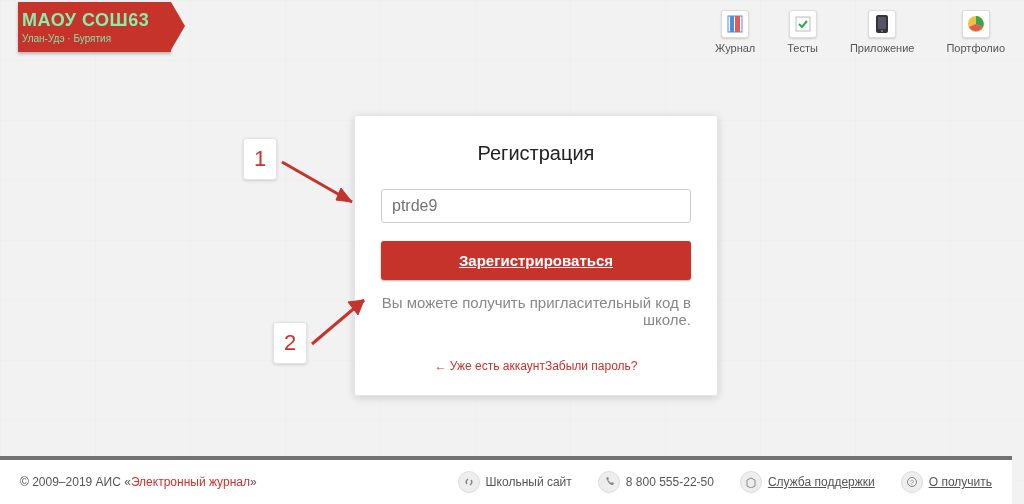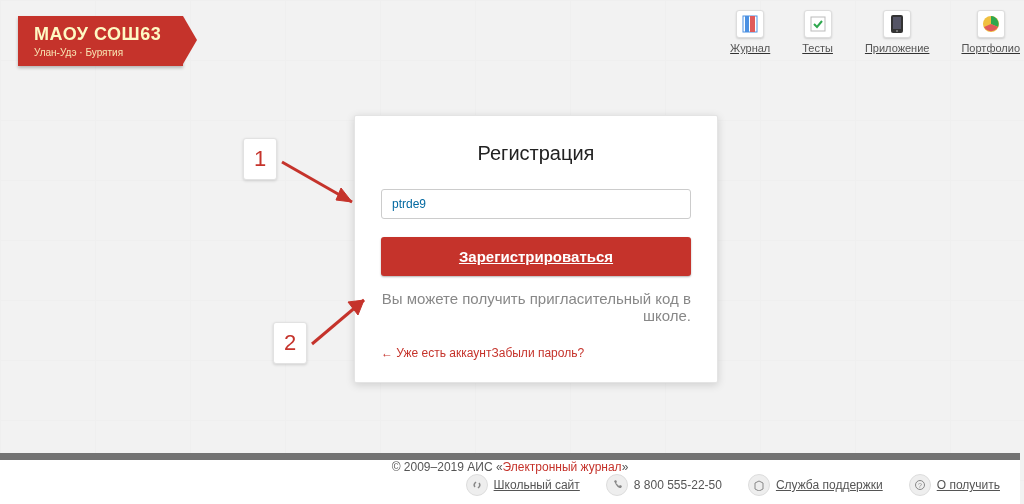--- a/index.html
+++ b/index.html
@@ -5,43 +5,43 @@
   html,body{margin:0;padding:0;width:1024px;height:504px;font-family:Arial,Helvetica,sans-serif;background:#f2f2f2;overflow:hidden;color:#333;}
   
   body::before{content:"";position:absolute;inset:0;
     background-image:
       linear-gradient(#ececec 1px,transparent 1px),
       linear-gradient(90deg,#ececec 1px,transparent 1px);
     background-size:95px 60px;
     opacity:.35;
     pointer-events:none;}
   
-  .logo-ribbon{position:absolute;left:18px;top:16px;background:#c5332b;color:#fef9c3;padding:8px 22px 8px 16px;box-shadow:0 2px 3px rgba(0,0,0,.25);}
+  .logo-ribbon{position:absolute;left:18px;top:2px;background:#c5332b;color:#86efac;padding:8px 22px 8px 4px;box-shadow:0 2px 3px rgba(0,0,0,.25);}
   .logo-ribbon::after{content:"";position:absolute;right:-14px;top:0;border-top:24px solid transparent;border-bottom:24px solid transparent;border-left:14px solid #c5332b;}
   .logo-title{font-size:18px;font-weight:bold;letter-spacing:.5px;}
   .logo-sub{font-size:10px;margin-top:2px;opacity:.9;}
-  .top-nav{position:absolute;right:4px;top:10px;display:flex;gap:32px;text-decoration:underline;}
+  .top-nav{position:absolute;right:19px;top:10px;display:flex;gap:32px;}
   .nav-item{display:flex;flex-direction:column;align-items:center;font-size:11px;color:#555;cursor:pointer;}
   .nav-item .ic{width:26px;height:26px;border:1px solid #ddd;border-radius:3px;background:#fff;display:flex;align-items:center;justify-content:center;margin-bottom:4px;box-shadow:0 1px 2px rgba(0,0,0,.15);}
   
   .card{position:absolute;left:354px;top:115px;width:310px;background:#fff;border:1px solid #e4e4e4;border-radius:2px;box-shadow:0 2px 8px rgba(0,0,0,.15);padding:26px 26px 22px;}
   .card h1{margin:0 0 24px;text-align:center;font-size:20px;font-weight:400;color:#222;}
   .label{font-size:12px;text-align:center;color:#777;margin-bottom:6px;}
-  .input{width:100%;box-sizing:border-box;border:1px solid #ccc;border-radius:3px;padding:7px 10px;font-size:12px;color:#0369a1;}
+  .input{width:100%;box-sizing:border-box;border:1px solid #ccc;border-radius:3px;padding:7px 10px;font-size:16px;color:#737373;}
   .btn{display:block;width:100%;margin-top:18px;background:#c5332b;color:#fff;border:none;border-radius:3px;padding:11px 0;font-size:15px;font-weight:600;cursor:pointer;box-shadow:0 1px 2px rgba(0,0,0,.3);text-decoration:underline;}
   .hint{font-size:15px;color:#888;text-align:right;margin-top:14px;}
-  .links{display:flex;justify-content:flex-start;margin-top:22px;font-size:12px;}
+  .links{display:flex;justify-content:center;margin-top:31px;font-size:12px;}
   .links a{color:#c5332b;text-decoration:none;cursor:pointer;}
   
   .step{position:absolute;width:32px;height:40px;background:#fff;border:1px solid #e2e2e2;border-radius:3px;box-shadow:0 1px 3px rgba(0,0,0,.15);display:flex;align-items:center;justify-content:center;font-size:22px;color:#c5332b;font-weight:500;}
   .step1{left:243px;top:138px;}
   .step2{left:273px;top:322px;}
   .arrow{position:absolute;stroke:#c5332b;fill:#c5332b;pointer-events:none;}
   
-  .footer{position:absolute;left:0;right:4px;bottom:0;height:44px;background:#fff;border-top:7px solid #737373;display:flex;align-items:center;padding:0 20px;font-size:12px;color:#555;flex-direction:column;}
+  .footer{position:absolute;left:0;right:12px;bottom:0;height:44px;background:#fff;border-top:4px solid #737373;display:flex;align-items:center;padding:0 20px;font-size:12px;color:#555;}
   .footer-left a{color:#c5332b;text-decoration:none;}
   .footer-right{margin-left:auto;display:flex;gap:26px;align-items:center;}
   .f-link{display:flex;align-items:center;gap:6px;cursor:pointer;color:#555;}
   .f-ic{width:20px;height:20px;border-radius:50%;background:#eee;border:1px solid #ddd;display:flex;align-items:center;justify-content:center;font-size:11px;color:#888;}
 </style>
 </head>
 <body>
 
 <div class="logo-ribbon">
   <div class="logo-title">МАОУ СОШ63</div>
@@ -117,21 +117,21 @@
   <div class="footer-left">
     <span>© 2009–2019 АИС «</span><a>Электронный журнал</a><span>»</span>
   </div>
   <div class="footer-right">
     <div class="f-link">
       <span class="f-ic">
         <svg width="12" height="12">
             <path d="M4 8a3 3 0 0 1 0-4l1-1M8 4a3 3 0 0 1 0 4l-1 1" stroke="#888" fill="none" stroke-width="1.4"></path>
           </svg>
       </span>
-      <span style="text-decoration:underline">Школьный сайт</span>
+      <span style="">Школьный сайт</span>
     </div>
     <div class="f-link">
       <span class="f-ic">
         <svg width="12" height="12">
             <path d="M3 2c3 6 4 7 7 7l1-2-2-1-1 1-3-3 1-1-1-2z" fill="#888"></path>
           </svg>
       </span>
       <span>8 800 555-22-50</span>
     </div>
     <div class="f-link">

